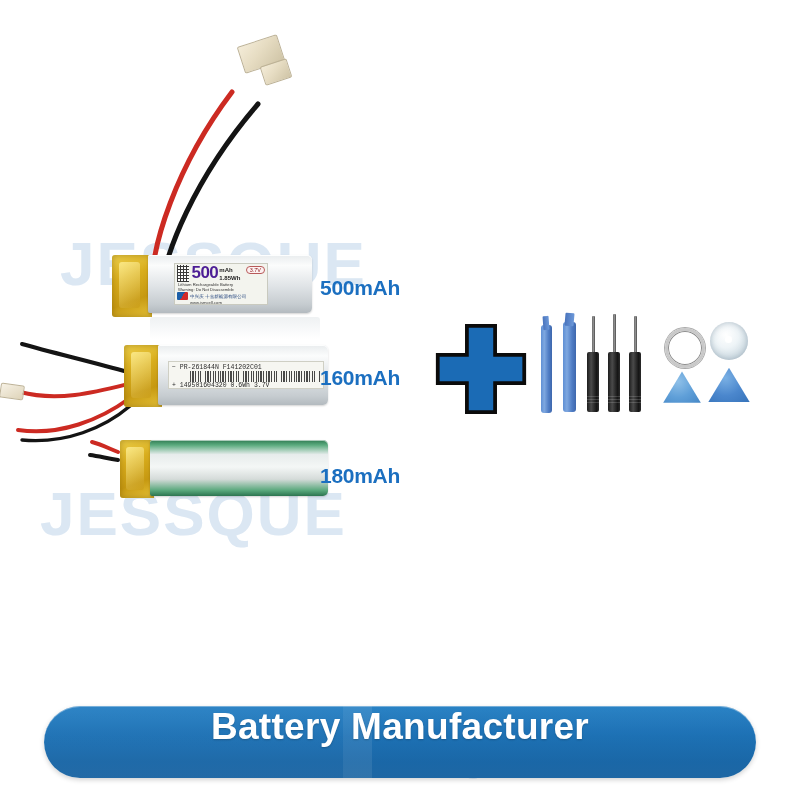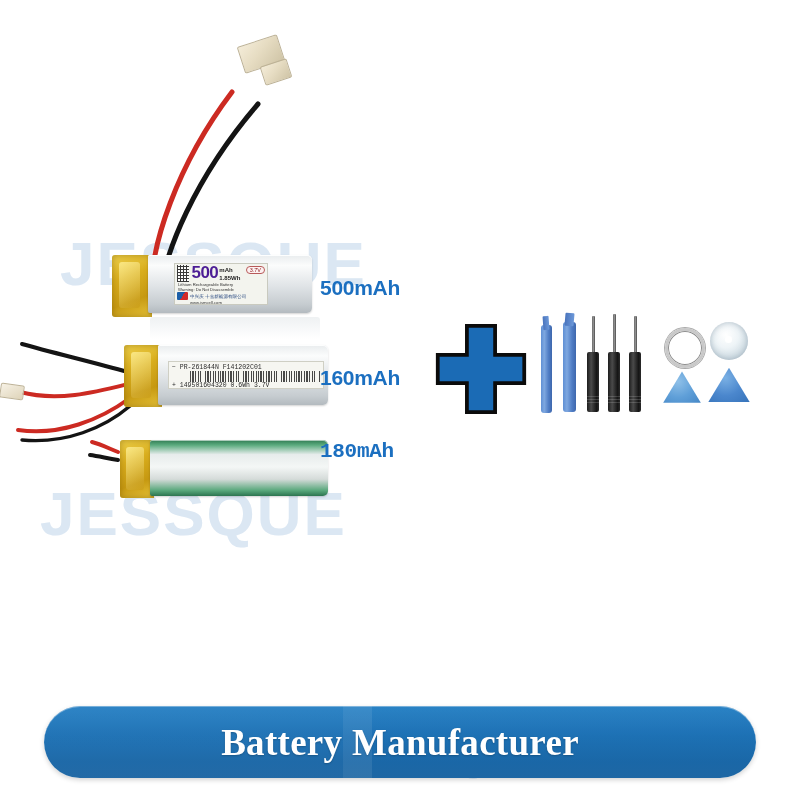--- a/index.html
+++ b/index.html
@@ -195,21 +195,21 @@
   }
 
   
   .banner{
     position:absolute;left:44px;top:706px;width:712px;height:72px;
     border-radius:36px;
     background:
       linear-gradient(90deg,rgba(255,255,255,.07) 0 42%, rgba(255,255,255,.13) 42% 46%, rgba(255,255,255,.05) 46% 100%),
       linear-gradient(180deg,#1f7cc2 0%,#1169b0 42%, #0e5fa2 78%, #125f9f 100%);
     box-shadow:0 2px 5px rgba(0,0,0,.18), inset 0 1px 0 rgba(255,255,255,.35);
-    display:flex;align-items:center;justify-content:center;font-family:Liberation Serif, serif;
+    display:flex;justify-content:center;
   }
   .banner-text{
     color:#ffffff;font-size:37px;font-weight:bold;letter-spacing:.3px;
     text-shadow:0 1px 2px rgba(0,0,0,.22);
   }
 </style>
 </head>
 <body>
 
 <div class="stage">
@@ -270,21 +270,21 @@
       <div class="bc-txt">+  149501604320  0.6Wh  3.7V</div>
     </div>
   </div>
   <div class="cap" style="left:320px;top:366px;text-align:right;">160mAh</div>
 
   <div class="batt" style="left:120px;top:440px;width:208px;height:58px;">
     <div class="tab" style="width:34px;height:58px;"></div>
     <div class="body body-green" style="left:30px;width:178px;height:56px;"></div>
 
   </div>
-  <div class="cap" style="left:320px;top:440px;font-family:Liberation Mono, monospace;">180mAh</div>
+  <div class="cap" style="left:320px;top:464px;">180mAh</div>
 
   <svg class="plus" viewBox="0 0 100 100">
     <polygon points="35,4 65,4 65,35 96,35 96,65 65,65 65,96 35,96 35,65 4,65 4,35 35,35" fill="#1b6bb5" stroke="#0b0b0b" stroke-width="4" stroke-linejoin="miter"></polygon>
   </svg>
 
   <div>
 
     <div class="tool pry" style="left:541px;top:325px;width:11px;height:88px;"></div>
     <div class="tool pry-tip" style="left:543px;top:316px;width:6px;height:14px;transform:rotate(-4deg);"></div>
 

